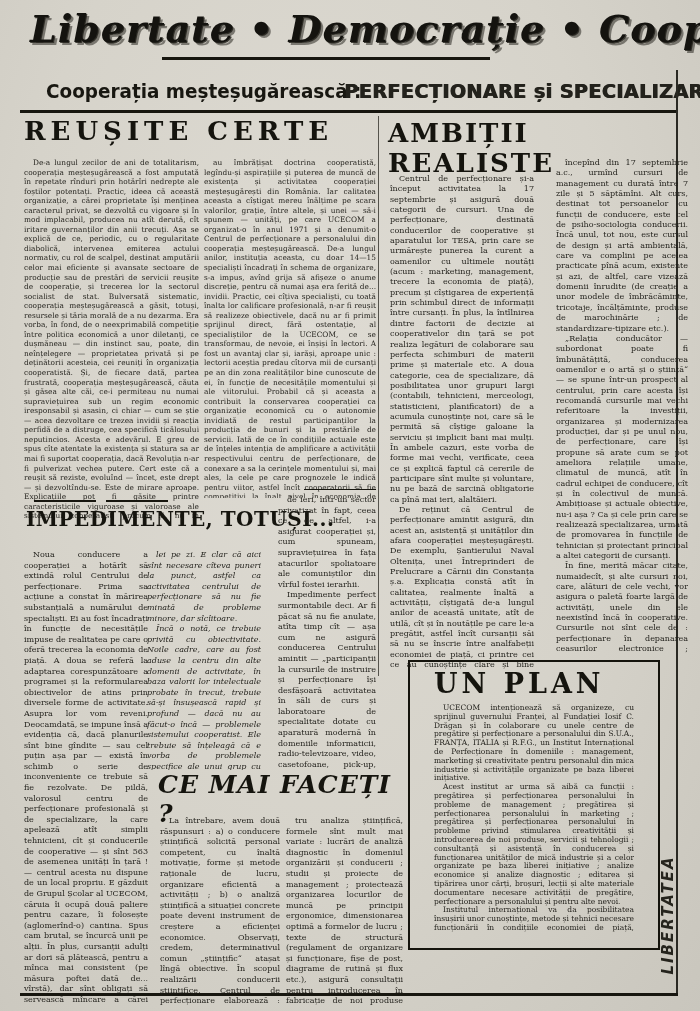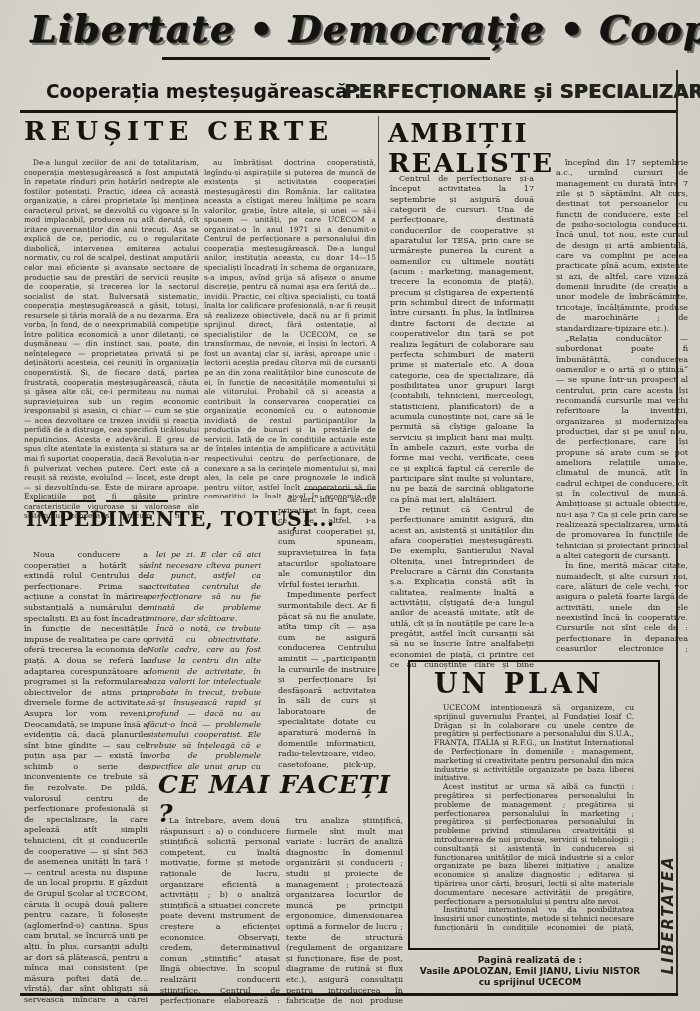--- a/index.html
+++ b/index.html
@@ -100,21 +100,16 @@
   <div class="abs box" style="left:408px;top:660px;width:252px;height:290px;box-sizing:border-box;padding:4px 24px;">
     <div class="sec-title" style="font-size:27px;letter-spacing:4px;margin:2px 0 5px 0;">UN PLAN</div>
     <div class="bodytext" style="font-size:7.5px;line-height:8.8px;height:228px;">
       <p>UCECOM intenționează să organizeze, cu sprijinul guvernului Franței, al Fundației Iosif C. Drăgan și în colaborare cu unele centre de pregătire și perfecționare a personalului din S.U.A., FRANȚA, ITALIA și R.F.G., un Institut Internațional de Perfecționare în domeniile : management, marketing și creativitate pentru personalul din mica industrie și activitățile organizate pe baza liberei inițiative.</p>
       <p>Acest institut ar urma să aibă ca funcții : pregătirea și perfecționarea personalului în probleme de management ; pregătirea și perfecționarea personalului în marketing ; pregătirea și perfecționarea personalului în probleme privind stimularea creativității și introducerea de noi produse, servicii și tehnologii ; consultanță și asistență în conducerea și funcționarea unităților de mică industrie și a celor organizate pe baza liberei inițiative ; analize economice și analize diagnostic ; editarea și tipărirea unor cărți, broșuri, lecții și alte materiale documentare necesare activității de pregătire, perfecționare a personalului și pentru alte nevoi.</p>
       <p>Institutul internațional va da posibilitatea însușirii unor cunoștințe, metode și tehnici necesare funcționării în condițiile economiei de piață, asigurînd informații utile prin colaborarea cadrelor de instruire din țară și străinătate.</p>
       <p>Realizarea acestui deziderat este posibilă prin valorificarea potențialului uman existent în cadrul Centrului de perfecționare a personalului din cooperația meșteșugărească și prin colaborarea cu centrele internaționale de profil. Sîntem informați că se și acționează spre concretizarea interesantului deziderat.</p>
     </div>
   </div>
 
-  <div class="abs credits" style="left:400px;top:955px;width:260px;">
-    <div>Pagină realizată de :</div>
-    <div>Vasile APOLOZAN, Emil JIANU, Liviu NISTOR</div>
-    <div>cu sprijinul UCECOM</div>
-  </div>
 
   <div class="abs edge" style="left:593px;top:906px;width:150px;height:18px;">LIBERTATEA</div>
 
 </div>
 
 </body></html>

